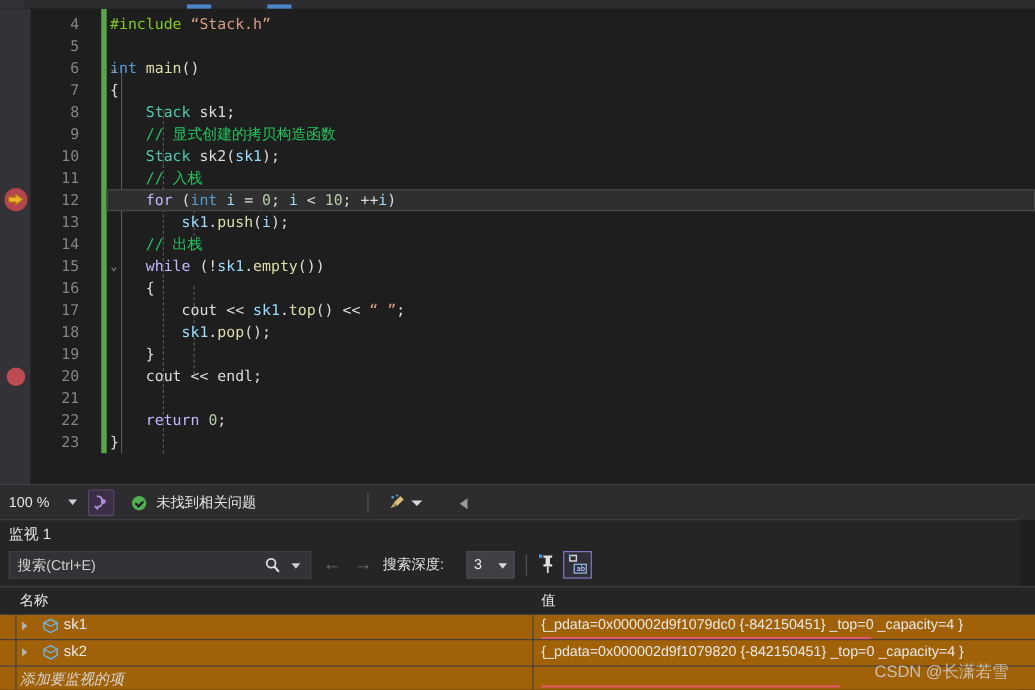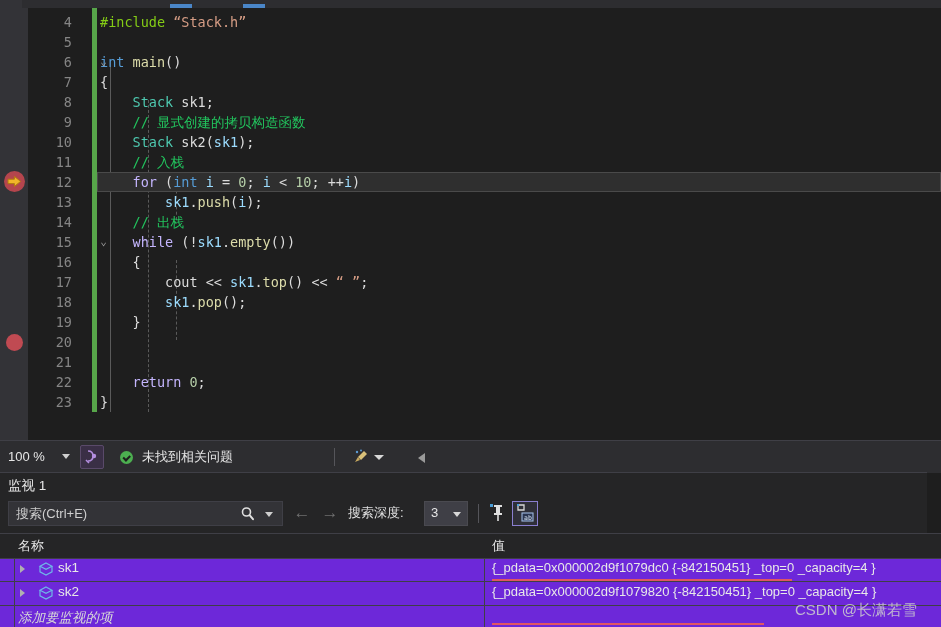--- a/index.html
+++ b/index.html
@@ -103,21 +103,21 @@
   .depth-val{position:absolute;left:6px;top:3px;color:#e6e6e6;font-size:13px;}
   .depth-caret{position:absolute;right:6px;top:10px;width:0;height:0;
              border-left:4px solid transparent;border-right:4px solid transparent;
              border-top:5px solid #d8d8d8;}
   .tb-div{position:absolute;left:478px;top:31px;width:1px;height:19px;background:#55555a;}
   .pin-btn{position:absolute;left:486px;top:28px;width:22px;height:24px;}
   .ab-btn{position:absolute;left:512px;top:28px;width:26px;height:25px;
           border:1px solid #8a7fd0;box-sizing:border-box;background:#2f2f38;}
 
   
-  .grid{position:absolute;left:0;top:60px;width:941px;height:95px;background:#6d28d9;}
+  .grid{position:absolute;left:0;top:60px;width:941px;height:95px;background:#a16207;}
   .ghead{position:absolute;left:0;top:0;width:941px;height:24px;background:#252526;
          border-bottom:1px solid #3f3f46;border-top:1px solid #3f3f46;}
   .ghead .h1{position:absolute;left:18px;top:3px;color:#e6e6e6;font-size:13px;}
   .ghead .h2{position:absolute;left:492px;top:3px;color:#e6e6e6;font-size:13px;}
   .vdiv{position:absolute;left:484px;top:0;width:1px;height:95px;background:#3f3f46;}
   .vdiv-left{position:absolute;left:14px;top:0;width:1px;height:95px;background:#3f3f46;}
 
   .grow{position:absolute;left:0;width:941px;height:24px;border-bottom:1px solid #3f3f46;}
   .expander{position:absolute;left:20px;top:8px;width:0;height:0;
             border-top:4px solid transparent;border-bottom:4px solid transparent;
@@ -164,21 +164,21 @@
         <div class="row" style="top: 124px;"><span class="ln">10</span><span class="code"><span class="pun">    </span><span class="type">Stack</span><span class="pun"> sk2</span><span class="pun">(</span><span class="var">sk1</span><span class="pun">);</span></span></div>
         <div class="row" style="top: 144px;"><span class="ln">11</span><span class="code"><span class="cmt">    // 入栈</span></span></div>
         <div class="row" style="top: 164px;"><div class="curline"></div><span class="ln">12</span><span class="code"><span class="pun">    </span><span class="kw2">for</span><span class="pun"> (</span><span class="kw">int</span><span class="pun"> </span><span class="var">i</span><span class="pun"> = </span><span class="num">0</span><span class="pun">; </span><span class="var">i</span><span class="pun"> &lt; </span><span class="num">10</span><span class="pun">; ++</span><span class="var">i</span><span class="pun">)</span></span></div>
         <div class="row" style="top: 184px;"><span class="ln">13</span><span class="code"><span class="pun">        </span><span class="var">sk1</span><span class="pun">.</span><span class="fn">push</span><span class="pun">(</span><span class="var">i</span><span class="pun">);</span></span></div>
         <div class="row" style="top: 204px;"><span class="ln">14</span><span class="code"><span class="cmt">    // 出栈</span></span></div>
         <div class="row" style="top: 224px;"><span class="ln">15</span><span class="code"><span class="pun">    </span><span class="kw2">while</span><span class="pun"> (!</span><span class="var">sk1</span><span class="pun">.</span><span class="fn">empty</span><span class="pun">())</span></span><span class="fold">⌄</span></div>
         <div class="row" style="top: 244px;"><span class="ln">16</span><span class="code"><span class="brace">    {</span></span></div>
         <div class="row" style="top: 264px;"><span class="ln">17</span><span class="code"><span class="pun">        </span><span class="pun">cout</span><span class="pun"> &lt;&lt; </span><span class="var">sk1</span><span class="pun">.</span><span class="fn">top</span><span class="pun">()</span><span class="pun"> &lt;&lt; </span><span class="str">“ ”</span><span class="pun">;</span></span></div>
         <div class="row" style="top: 284px;"><span class="ln">18</span><span class="code"><span class="pun">        </span><span class="var">sk1</span><span class="pun">.</span><span class="fn">pop</span><span class="pun">();</span></span></div>
         <div class="row" style="top: 304px;"><span class="ln">19</span><span class="code"><span class="brace">    }</span></span></div>
-        <div class="row" style="top: 324px;"><span class="ln">20</span></div>
+        <div class="row" style="top: 324px;"><span class="ln">20</span><span class="code"><span class="pun">    </span><span class="pun">cout</span><span class="pun"> &lt;&lt; </span><span class="pun">endl</span><span class="pun">;</span></span></div>
         <div class="row" style="top: 344px;"><span class="ln">21</span><span class="code"></span></div>
         <div class="row" style="top: 364px;"><span class="ln">22</span><span class="code"><span class="pun">    </span><span class="kw2">return</span><span class="pun"> </span><span class="num">0</span><span class="pun">;</span></span></div>
         <div class="row" style="top: 384px;"><span class="ln">23</span><span class="code"><span class="brace">}</span></span></div>
       </div>
   <div class="bp-arrow" style="top: 163px;">
         <svg width="15" height="13" viewBox="0 0 15 13">
           <path d="M1 4.2h6.4V1.4L13.6 6.4 7.4 11.4V8.6H1z" fill="#f0b429" stroke="#b07c10" stroke-width="1"></path>
         </svg>
       </div>
       <div class="bp" style="top: 326px;"></div>

